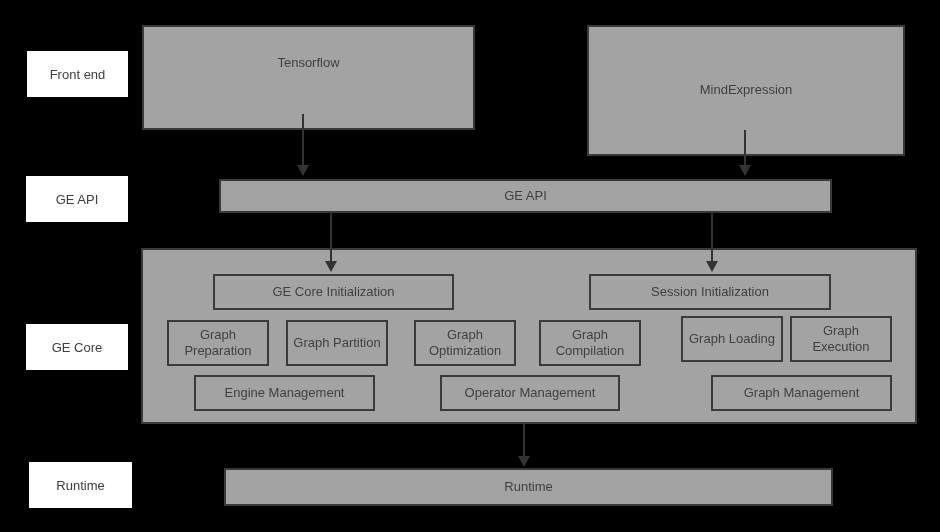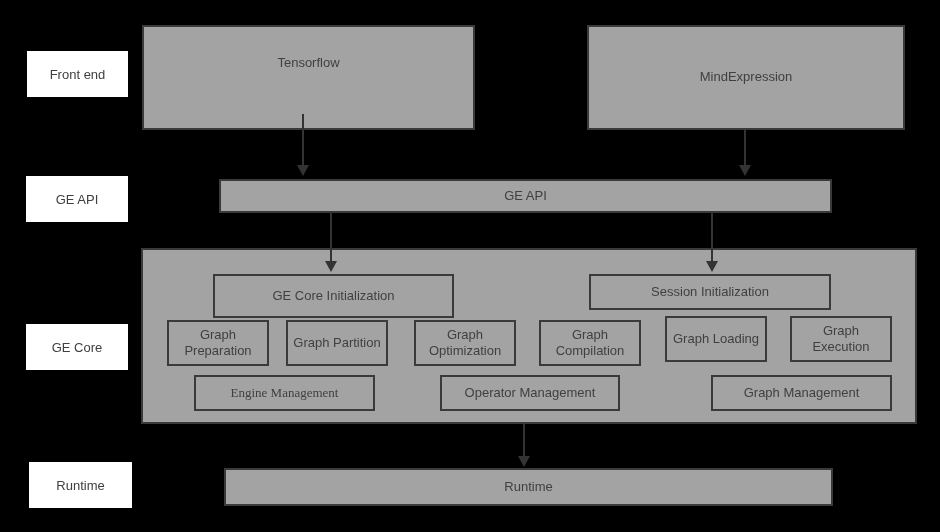--- a/index.html
+++ b/index.html
@@ -20,37 +20,37 @@
   }
   
   .lbl-frontend { left:27px; top:51px; width:101px; height:46px; }
   .lbl-geapi    { left:26px; top:176px; width:102px; height:46px; }
   .lbl-gecore   { left:26px; top:324px; width:102px; height:46px; }
   .lbl-runtime  { left:29px; top:462px; width:103px; height:46px; }
   
   .tf-box { left:142px; top:25px; width:333px; height:105px; display:block; }
   .tf-title { position:absolute; top:28px; left:0; right:0; text-align:center; font-size:13px; }
   .tf-adapter { left:70px; top:54px; width:179px; height:33px; border-color:#333333; }
-  .me-box { left:587px; top:25px; width:318px; height:105px; }
+  .me-box { left:587px; top:25px; width:318px; height:131px; }
   
   .geapi-bar { left:219px; top:179px; width:613px; height:34px; }
   .runtime-bar { left:224px; top:468px; width:609px; height:38px; }
   
   .gecore-box { left:141px; top:248px; width:776px; height:176px; display:block; }
-  .init-left  { left:70px;  top:24px; width:241px; height:44px; }
+  .init-left  { left:70px;  top:24px; width:241px; height:36px; }
   .init-right { left:446px; top:24px; width:242px; height:36px; }
   .mod { top:70px; width:102px; height:46px; padding:0 4px; }
   .m0 { left:24px; }
   .m1 { left:143px; }
   .m2 { left:271px; }
   .m3 { left:396px; }
-  .m4 { left:522px; top:66px; }
+  .m4 { left:538px; top:66px; }
   .m5 { left:647px; top:66px; }
   .mgmt { top:125px; height:36px; }
-  .g0 { left:51px;  width:181px;font-family:Liberation Serif, serif; }
+  .g0 { left:51px;  width:181px; }
   .g1 { left:297px; width:180px; }
   .g2 { left:548px; width:181px;margin-left:20px; }
   
   .arrow {
     position:absolute; width:12px; display:flex; flex-direction:column;
     align-items:center;
   }
   .arrow .shaft { width:2px; flex:1; background:#333333; }
   .arrow .head {
     width:0; height:0; border-left:6px solid transparent;

